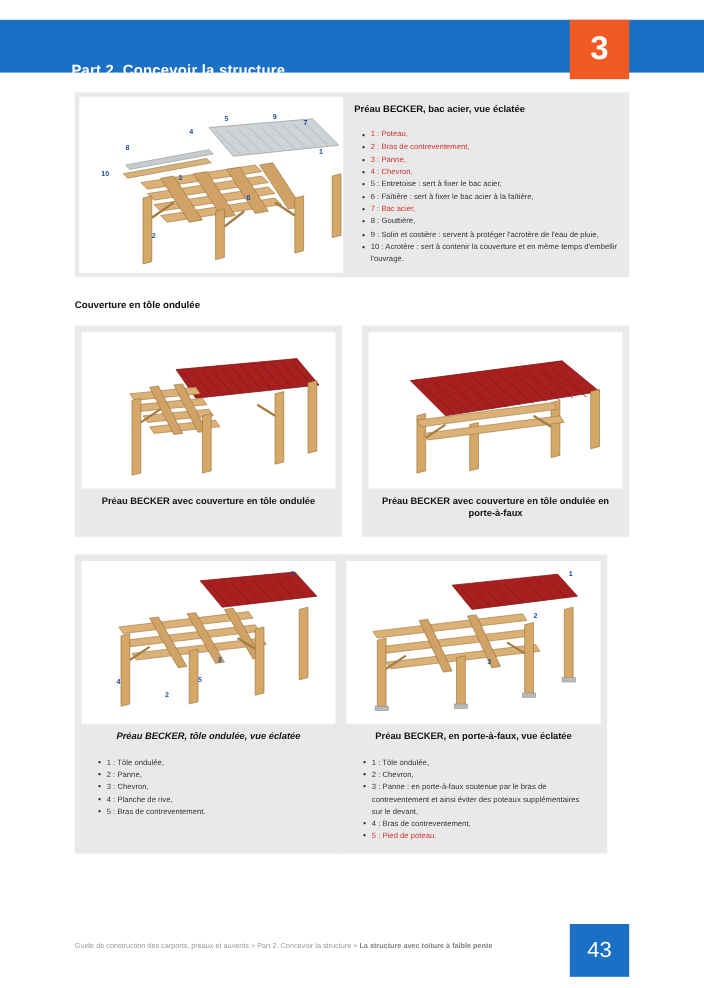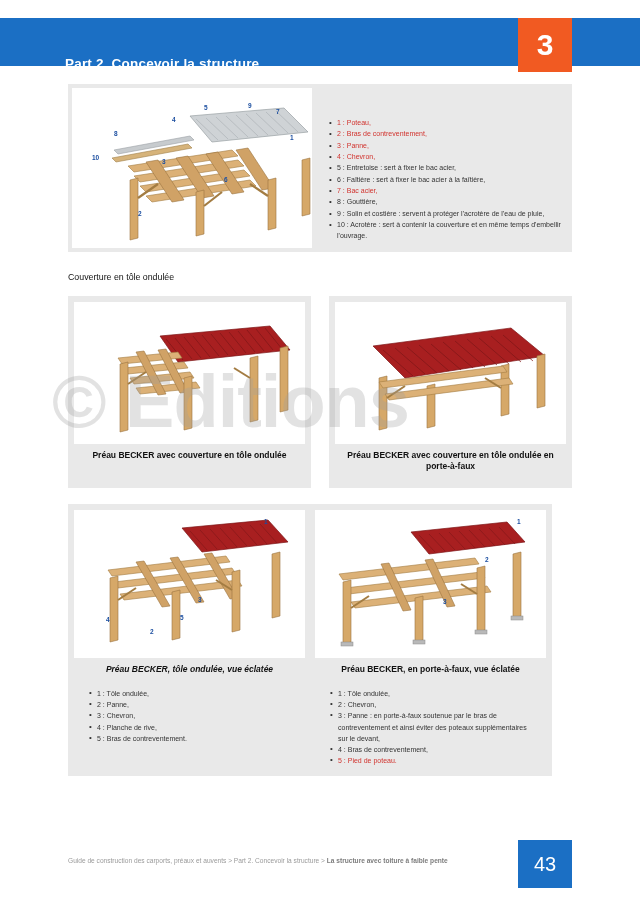--- a/index.html
+++ b/index.html
@@ -84,21 +84,21 @@
     position: absolute; left: -2px; top: -1px;
     font-size: 8px; color: #333;
   }
   .hl { color: #d1332e; }
 
   
   .section-title {
     position: absolute;
     left: 68px; top: 272px;
     font-size: 8.8px;
-    font-weight: normal;
+    font-weight: bold;
     color: #111;
   }
 
   
   .card {
     position: absolute;
     background: #e9e9e9;
   }
   .card .imgbox {
     position: absolute;
@@ -232,20 +232,21 @@
       <text x="100" y="34" font-size="6.5" font-weight="bold" fill="#1b4ea0">4</text>
       <text x="42" y="48" font-size="6.5" font-weight="bold" fill="#1b4ea0">8</text>
       <text x="20" y="72" font-size="6.5" font-weight="bold" fill="#1b4ea0">10</text>
       <text x="90" y="76" font-size="6.5" font-weight="bold" fill="#1b4ea0">3</text>
       <text x="218" y="52" font-size="6.5" font-weight="bold" fill="#1b4ea0">1</text>
       <text x="152" y="94" font-size="6.5" font-weight="bold" fill="#1b4ea0">6</text>
       <text x="66" y="128" font-size="6.5" font-weight="bold" fill="#1b4ea0">2</text>
     </svg>
   </div>
 
+  <div class="top-caption">Préau BECKER, bac acier, vue éclatée</div>
 
   <ul class="leg top-legend">
     <li><span class="hl">1 : Poteau,</span></li>
     <li><span class="hl">2 : Bras de contreventement,</span></li>
     <li><span class="hl">3 : Panne,</span></li>
     <li><span class="hl">4 : Chevron,</span></li>
     <li><span>5 : Entretoise : sert à fixer le bac acier,</span></li>
     <li><span>6 : Faîtière : sert à fixer le bac acier à la faîtière,</span></li>
     <li><span class="hl">7 : Bac acier,</span></li>
     <li><span>8 : Gouttière,</span></li>
@@ -440,21 +441,20 @@
     <ul class="leg card-legend" style="left:14px; top:184px; width:214px;">
       <li><span>1 : Tôle ondulée,</span></li>
       <li><span>2 : Chevron,</span></li>
       <li><span>3 : Panne : en porte-à-faux soutenue par le bras de contreventement et ainsi éviter des poteaux supplémentaires sur le devant,</span></li>
       <li><span>4 : Bras de contreventement,</span></li>
       <li><span class="hl">5 : Pied de poteau.</span></li>
     </ul>
   </div>
 
   <div class="watermark">
-    <div>© Editions</div>
   </div>
 
   <div class="footer">
     <span>Guide de construction des carports, préaux et auvents &gt; Part 2. Concevoir la structure &gt; </span><b>La structure avec toiture à faible pente</b>
   </div>
   <div class="page-number">43</div>
 
 </div>
 
 </body></html>

